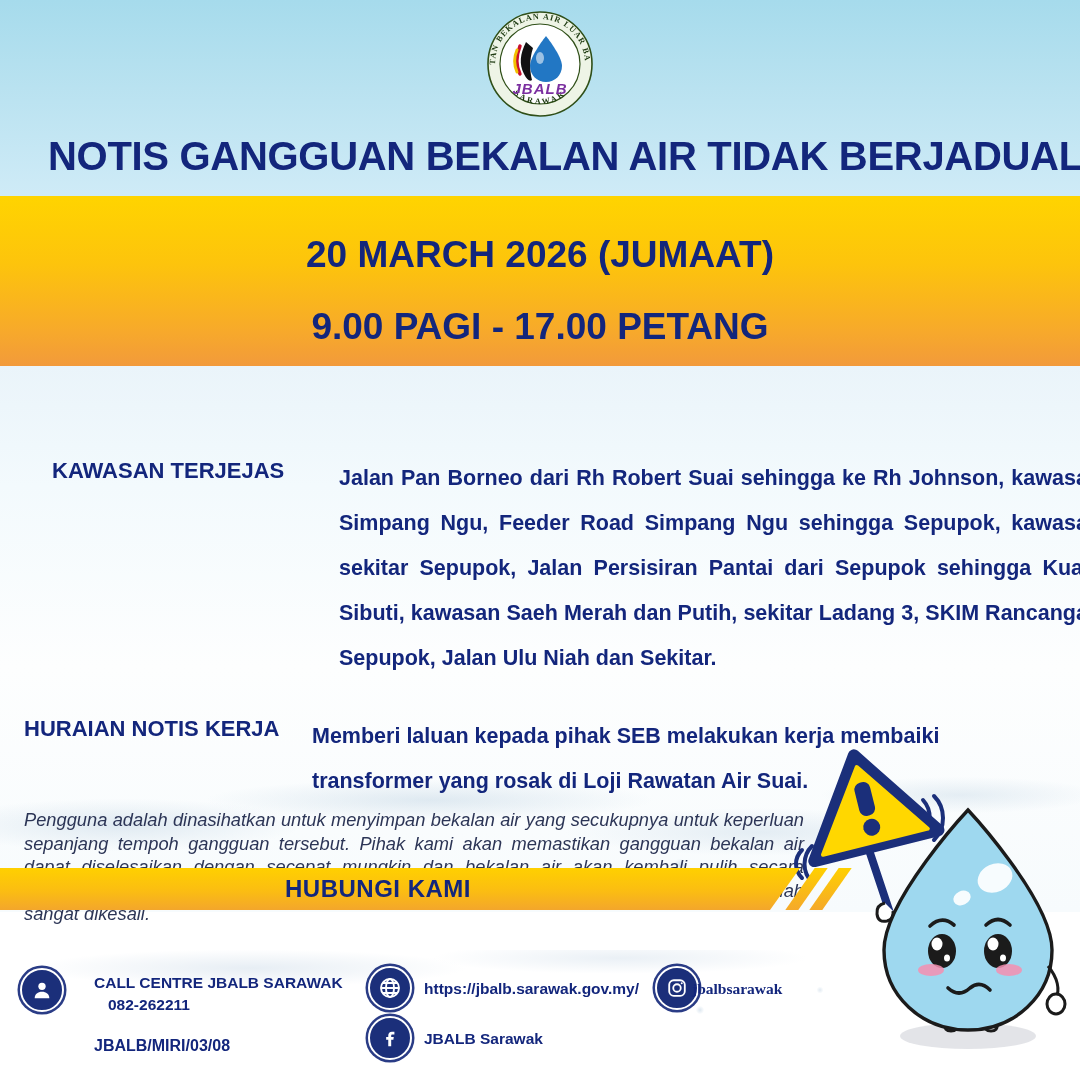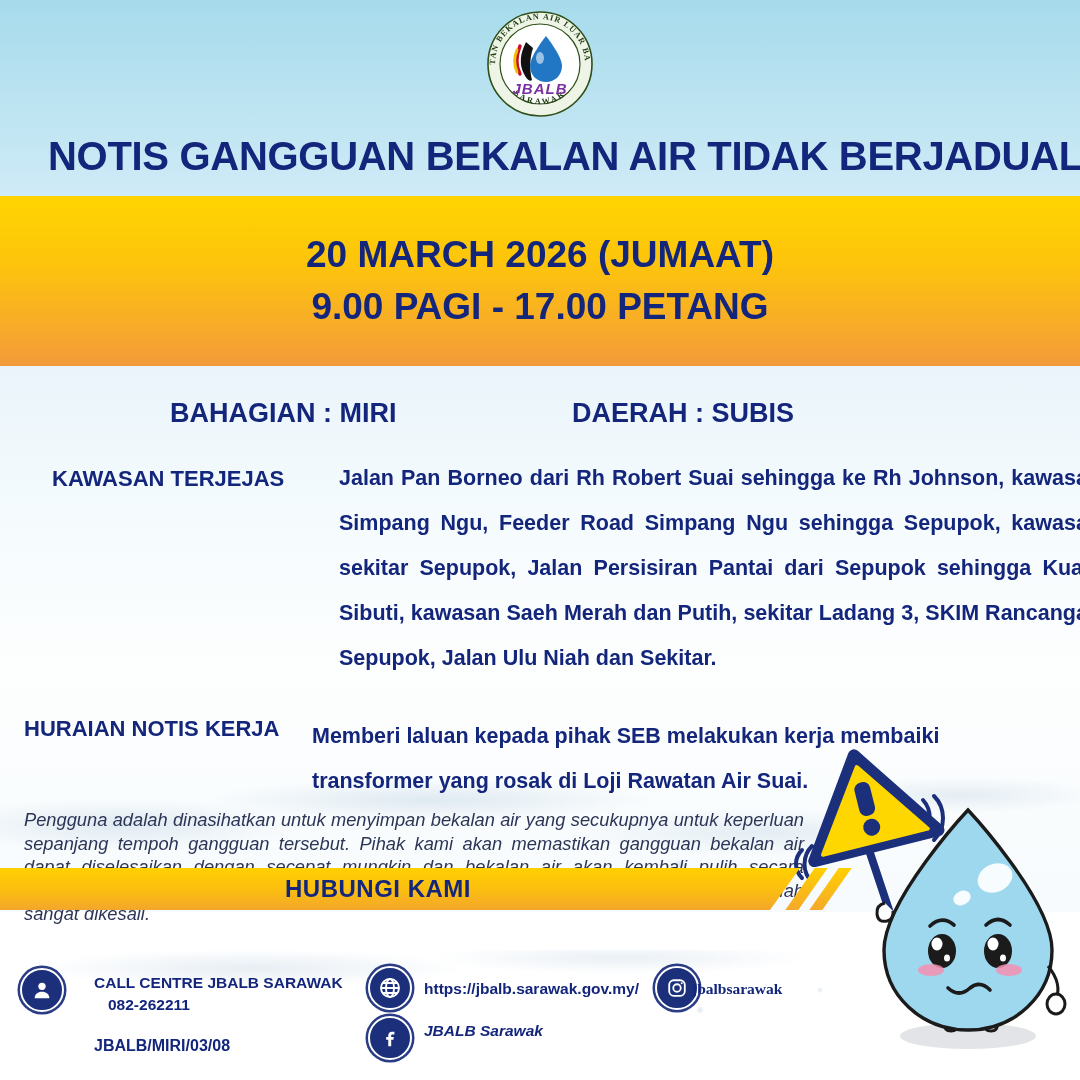--- a/index.html
+++ b/index.html
@@ -43,20 +43,21 @@
   .date-banner {
     position:absolute; left:0; top:196px; width:1080px; height:170px;
     background:linear-gradient(180deg,#ffd400 0%,#fdc40c 40%,#f7a92b 80%,#f29a3b 100%);
     display:flex; flex-direction:column;
     align-items:center; justify-content:center;
     gap:10px;
   }
   .date-line {
     color:#13267c; font-size:37px; font-weight:bold; letter-spacing:0px;
     white-space:nowrap;
+    margin-top:20px;
   }
 
   
   .body-area {
     position:absolute; left:0; top:366px; width:1080px; height:546px;
     background:linear-gradient(180deg,#eaf4fa 0%,#f3fafd 22%,#fdfefe 55%,#f7fbfd 100%);
   }
   
   .water-texture {
     position:absolute; left:0; top:770px; width:1080px; height:180px;
@@ -79,21 +80,21 @@
     position:absolute; left:170px; top:0;
     color:#13267c; font-size:27px; font-weight:bold; white-space:nowrap;
   }
   .region-daerah {
     position:absolute; left:572px; top:0;
     color:#13267c; font-size:27px; font-weight:bold; white-space:nowrap;
   }
 
   .kawasan-label {
     position:absolute; left:52px; top:458px; width:250px;
-    color:#13267c; font-size:22px; font-weight:bold; white-space:nowrap;margin-top:8px;
+    color:#13267c; font-size:22px; font-weight:bold; white-space:nowrap;
   }
   .kawasan-text {
     position:absolute; left:312px; top:456px; width:762px;
     color:#13267c; font-size:21.5px; font-weight:bold;
     line-height:45px;
     text-align:justify;
     text-align-last:left;
     margin-left:27px;
   }
 
@@ -209,24 +210,20 @@
   </div>
 
   <div class="date-banner">
     <div class="date-line">20 MARCH 2026 (JUMAAT)</div>
     <div class="date-line">9.00 PAGI - 17.00 PETANG</div>
   </div>
 
   <div class="body-area"></div>
   <div class="water-texture"></div>
 
-  <div class="region-row">
-    <div class="region-bahagian">BAHAGIAN : MIRI</div>
-    <div class="region-daerah">DAERAH : SUBIS</div>
-  </div>
 
   <div class="kawasan-label">KAWASAN TERJEJAS</div>
   <div class="kawasan-text">Jalan Pan Borneo dari Rh Robert Suai sehingga ke Rh Johnson, kawasan Simpang Ngu, Feeder Road Simpang Ngu sehingga Sepupok, kawasan sekitar Sepupok, Jalan Persisiran Pantai dari Sepupok sehingga Kuala Sibuti, kawasan Saeh Merah dan Putih, sekitar Ladang 3, SKIM Rancangan Sepupok, Jalan Ulu Niah dan Sekitar.</div>
 
   <div class="huraian-label">HURAIAN NOTIS KERJA</div>
   <div class="huraian-text">Memberi laluan kepada pihak SEB melakukan kerja membaiki transformer yang rosak di Loji Rawatan Air Suai.</div>
 
   <div class="disclaimer">Pengguna adalah dinasihatkan untuk menyimpan bekalan air yang secukupnya untuk keperluan sepanjang tempoh gangguan tersebut. Pihak kami akan memastikan gangguan bekalan air dapat diselesaikan dengan secepat mungkin dan bekalan air akan kembali pulih secara berperingkat di kawasan yang terjejas. Segala kesulitan yang timbul akibat gangguan ini adalah sangat dikesali.</div>
 
   <div class="mascot">
@@ -313,21 +310,21 @@
         <path d="M3 12h18M4.5 7h15M4.5 17h15"></path>
       </svg>
     </div>
     <div class="c-text" style="left:424px; top:24px;">https://jbalb.sarawak.gov.my/</div>
 
     <div class="c-icon" style="left:368px; top:62px;">
       <svg width="22" height="22" viewBox="0 0 24 24" fill="#ffffff">
         <path d="M14.6 8.2h2.2V5.2h-2.7c-2.5 0-4 1.6-4 4.1v1.6H7.8v3h2.3V21h3.2v-7.1h2.4l.4-3h-2.8V9.6c0-.9.4-1.4 1.3-1.4z"></path>
       </svg>
     </div>
-    <div class="c-text" style="left:424px; top:66px;font-style:italic;">JBALB Sarawak</div>
+    <div class="c-text" style="left:424px; top:74px;">JBALB Sarawak</div>
 
     <div class="c-icon" style="left:655px; top:12px;">
       <svg width="22" height="22" viewBox="0 0 24 24" fill="none" stroke="#ffffff" stroke-width="2">
         <rect x="3.5" y="3.5" width="17" height="17" rx="5"></rect>
         <circle cx="12" cy="12" r="4.1"></circle>
         <circle cx="17.2" cy="6.8" r="1.1" fill="#ffffff" stroke="none"></circle>
       </svg>
     </div>
     <div class="c-text" style="left:692px; top:24px;font-family:Liberation Serif, serif;">jbalbsarawak</div>
   </div>

